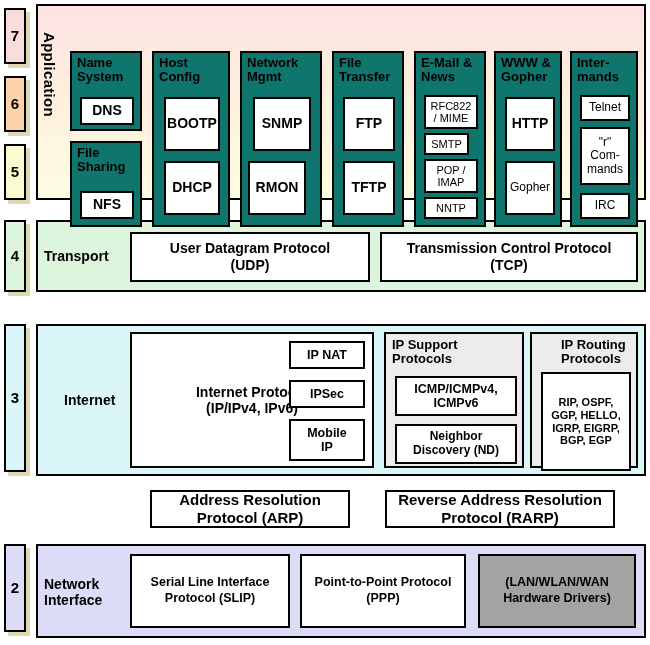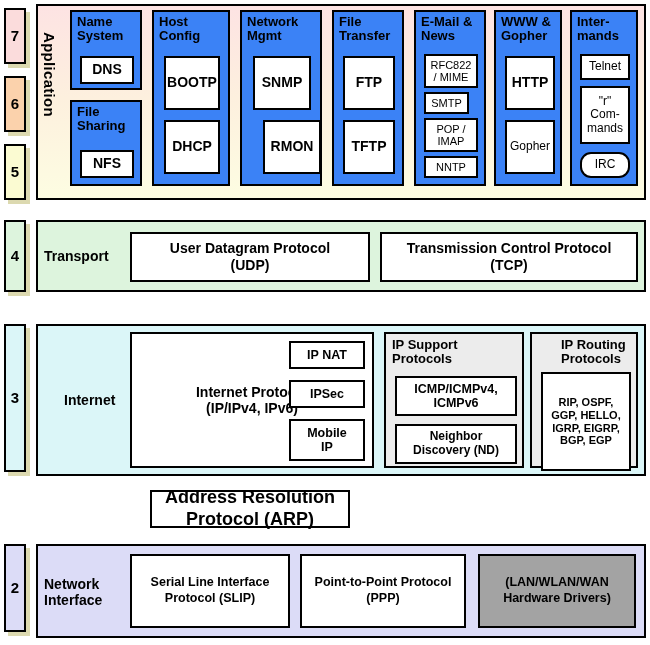--- a/index.html
+++ b/index.html
@@ -81,22 +81,23 @@
     writing-mode: vertical-rl;
     text-orientation: mixed;
     letter-spacing: 0.3px;
     color: #000;
   }
 
   .appcol {
     position: absolute;
     box-sizing: border-box;
     border: 2px solid #000;
-    background: #3b82f6;
+    background: #0f766e;
     z-index: 3;
+    margin-top: 41px;
   }
   .appcol > .colhead {
     position: absolute;
     left: 5px;
     top: 3px;
     right: 3px;
     font-size: 13px;
     font-weight: bold;
     text-align: left;
     line-height: 1.08;
@@ -175,21 +176,21 @@
   }
 
   
   .arpbox {
     position: absolute;
     box-sizing: border-box;
     border: 2px solid #000;
     background: #ffffff;
     display: flex; align-items: center; justify-content: center;
     text-align: center;
-    font-size: 18px; font-weight: bold; line-height: 1.2;
+    font-size: 15px; font-weight: bold; line-height: 1.2;
     z-index: 3; color: #000;
   }
 
   
   #ni-band { background: #dcdcf7; }
   .nbox {
     position: absolute;
     box-sizing: border-box;
     border: 2px solid #000;
     background: #ffffff;
@@ -234,21 +235,21 @@
     <div class="colhead" style="white-space: pre-line;">Host
 Config</div>
     <div class="proto p-big" style="left:10px; top:44px; width:56px; height:54px;">BOOTP</div>
     <div class="proto p-big" style="left:10px; top:108px; width:56px; height:54px;">DHCP</div>
   </div>
 
   <div class="appcol" style="left:240px; top:10px; width:82px; height:176px;">
     <div class="colhead" style="white-space: pre-line;">Network
 Mgmt</div>
     <div class="proto p-big" style="left:11px; top:44px; width:58px; height:54px;">SNMP</div>
-    <div class="proto p-big" style="left:21px; top:108px; width:58px; height:54px;">RMON</div>
+    <div class="proto p-big" style="left:6px; top:108px; width:58px; height:54px;">RMON</div>
   </div>
 
   <div class="appcol" style="left:332px; top:10px; width:72px; height:176px;">
     <div class="colhead" style="white-space: pre-line;">File
 Transfer</div>
     <div class="proto p-big" style="left:9px; top:44px; width:52px; height:54px;">FTP</div>
     <div class="proto p-big" style="left:9px; top:108px; width:52px; height:54px;">TFTP</div>
   </div>
 
   <div class="appcol" style="left:414px; top:10px; width:72px; height:176px;">
@@ -269,21 +270,21 @@
     <div class="proto p-med" style="left:9px; top:108px; width:50px; height:54px;">Gopher</div>
   </div>
 
   <div class="appcol" style="left:570px; top:10px; width:68px; height:176px;">
     <div class="colhead" style="white-space: pre-line;">Inter-
 mands</div>
     <div class="proto p-med" style="left:8px; top:42px; width:50px; height:26px;">Telnet</div>
     <div class="proto p-med" style="left: 8px; top: 74px; width: 50px; height: 58px; white-space: pre-line;">"r"
 Com-
 mands</div>
-    <div class="proto p-med" style="left:8px; top:140px; width:50px; height:26px;border-radius:11px;">IRC</div>
+    <div class="proto p-med" style="left:8px; top:140px; width:50px; height:26px;">IRC</div>
   </div>
 
   <div class="shadow" style="left:8px; top:224px; width:22px; height:72px;"></div>
   <div class="blk numchip" style="left:4px; top:220px; height:72px; background:#ddf4dd;">4</div>
 
   <div class="band" id="trans-band" style="left:36px; top:220px; width:610px; height:72px;"></div>
 
   <div class="bandlabel" style="left:44px; top:248px; width:82px;">Transport</div>
 
   <div class="tbox" style="left: 130px; top: 232px; width: 240px; height: 50px; white-space: pre-line;">User Datagram Protocol
@@ -321,20 +322,22 @@
     <div class="colhead" style="white-space: pre-line; margin-left: 23px;">IP Routing
 Protocols</div>
     <div class="ibox" style="left: 9px; top: 38px; width: 90px; height: 99px; font-size: 11px; font-weight: bold; white-space: pre-line;">RIP, OSPF,
 GGP, HELLO,
 IGRP, EIGRP,
 BGP, EGP</div>
   </div>
 
   <div class="arpbox" style="left: 150px; top: 490px; width: 200px; height: 38px; white-space: pre-line;">Address Resolution
 Protocol (ARP)</div>
+  <div class="arpbox" style="left: 385px; top: 490px; width: 230px; height: 38px; white-space: pre-line;">Reverse Address Resolution
+Protocol (RARP)</div>
 
   <div class="shadow" style="left:8px; top:548px; width:22px; height:88px;"></div>
   <div class="blk numchip" style="left:4px; top:544px; height:88px; background:#dcdcf7;">2</div>
 
   <div class="band" id="ni-band" style="left:36px; top:544px; width:610px; height:94px;"></div>
 
   <div class="bandlabel" style="left: 44px; top: 576px; width: 86px; white-space: pre-line;">Network
 Interface</div>
 
   <div class="nbox" style="left: 130px; top: 554px; width: 160px; height: 74px; white-space: pre-line;">Serial Line Interface

